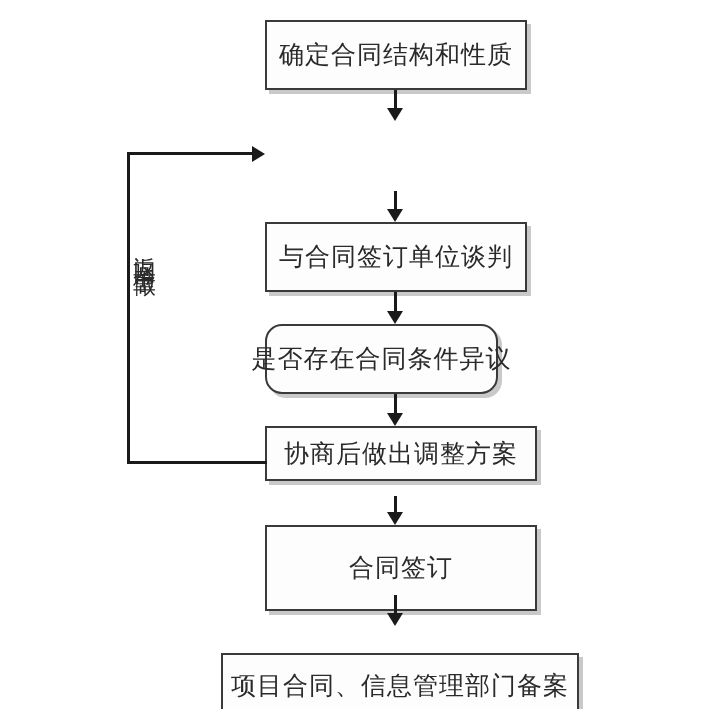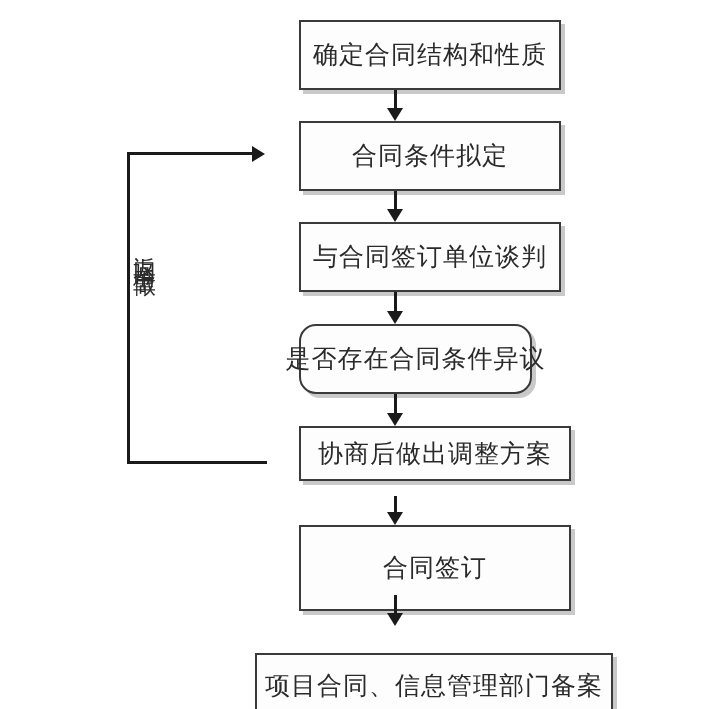--- a/index.html
+++ b/index.html
@@ -19,21 +19,20 @@
   }
   .node {
     position: absolute;
     box-sizing: border-box;
     background: #fdfdfd;
     border: 2px solid #3a3a3a;
     box-shadow: 4px 4px 0 0 #c9c9c9;
     display: flex;
     align-items: center;
     justify-content: center;
-    margin-left: 34px;
   }
   .node-label {
     font-family: "Liberation Serif", "DejaVu Serif", serif;
     font-size: 25px;
     color: #2a2a2a;
     letter-spacing: 1px;
     line-height: 1.1;
     white-space: nowrap;
     user-select: none;
   }
@@ -80,23 +79,20 @@
 </style>
 </head>
 <body>
 
 <div id="canvas">
 
   <div class="node" style="left:265px; top:20px; width:262px; height:70px;">
     <span class="node-label">确定合同结构和性质</span>
   </div>
 
-  <div class="node" style="left:265px; top:121px; width:262px; height:70px;">
-    <span class="node-label">合同条件拟定</span>
-  </div>
 
   <div class="node" style="left:265px; top:222px; width:262px; height:70px;">
     <span class="node-label">与合同签订单位谈判</span>
   </div>
 
   <div class="node" style="left:265px; top:324px; width:233px; height:70px;border-radius:17px;">
     <span class="node-label">是否存在合同条件异议</span>
   </div>
 
   <div class="node" style="left:265px; top:426px; width:272px; height:55px;">

